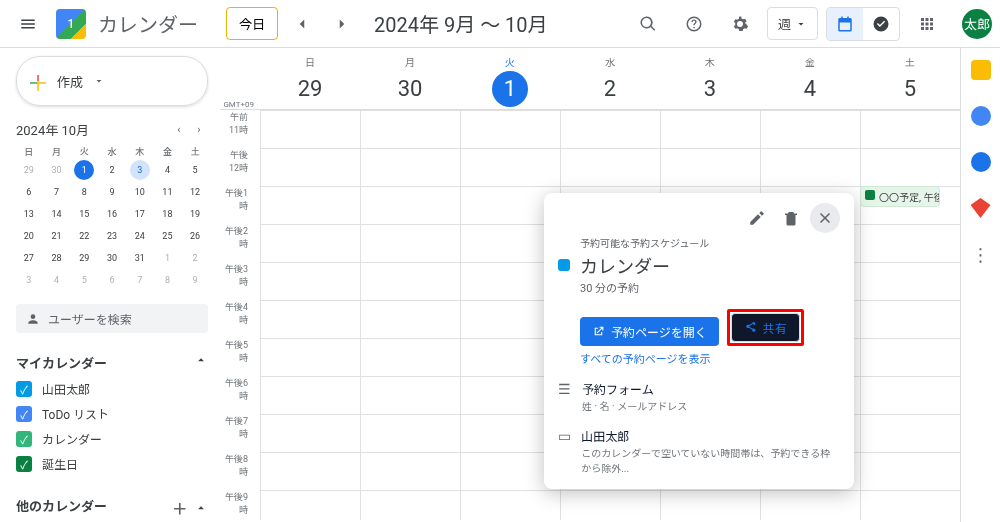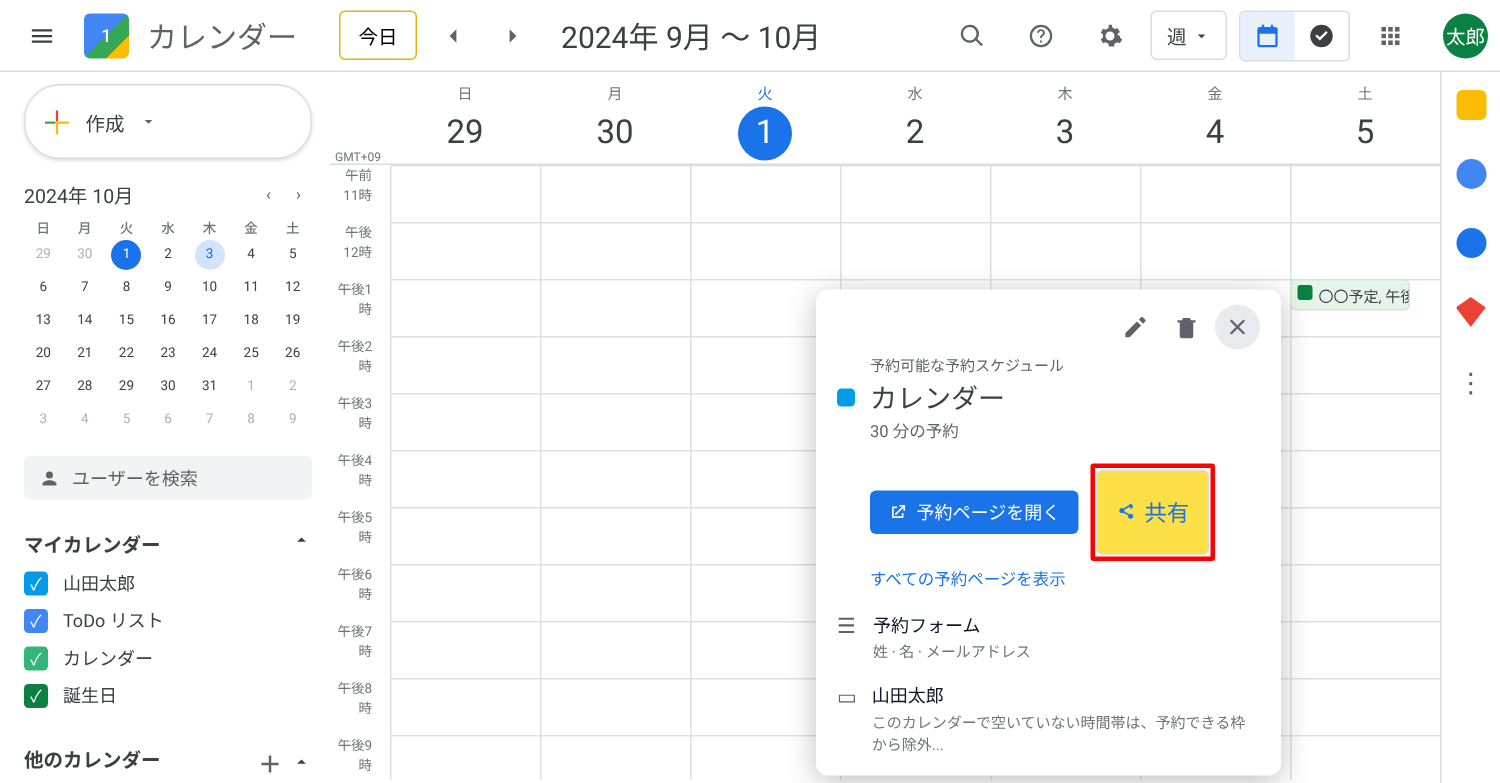--- a/index.html
+++ b/index.html
@@ -71,23 +71,23 @@
 
 .popover { position: absolute; left: 324px; top: 145px; width: 310px; background: #fff; border-radius: 8px; box-shadow: 0 4px 20px rgba(0,0,0,0.25); padding: 10px 14px 14px; z-index: 10; }
 .pop-actions { display: flex; justify-content: flex-end; gap: 4px; margin-bottom: 2px; }
 .pop-actions .icon-btn { width: 30px; height: 30px; }
 .pop-actions .close { background: #e8eaed; border-radius: 50%; }
 .pop-label { font-size: 10px; color: #5f6368; margin-left: 22px; }
 .pop-title-row { display: flex; align-items: center; gap: 10px; margin-top: 2px; }
 .color-sq { width: 12px; height: 12px; background: #039be5; border-radius: 3px; }
 .pop-title { font-size: 18px; color: #3c4043; }
 .pop-sub { font-size: 11px; color: #5f6368; margin-left: 22px; margin-top: 1px; }
-.pop-btns { display: flex; gap: 8px; margin: 14px 0 4px 22px; align-items: center; }
+.pop-btns { display: flex; gap: 8px; margin: 14px 0 4px 22px; align-items: flex-end; }
 .btn-primary { background: #1a73e8; color: #fff; border-radius: 4px; padding: 6px 12px; font-size: 12px; display: flex; align-items: center; gap: 6px; cursor: pointer; }
-.btn-outline { border: 1px solid #dadce0; border-radius: 4px; padding: 17px 12px; font-size: 15px; color: #1a73e8; display: flex; align-items: center; gap: 6px; cursor: pointer; background:#fde047; }
+.btn-outline { border: 1px solid #dadce0; border-radius: 4px; padding: 5px 12px; font-size: 12px; color: #1a73e8; display: flex; align-items: center; gap: 6px; cursor: pointer; background:#0f172a; }
 .highlight-box { border: 3px solid #ff0000; padding: 1px; border-radius: 2px; }
 .pop-link { font-size: 11px; color: #1a73e8; margin-left: 22px; margin-top: 4px; cursor: pointer; }
 .pop-row { display: flex; gap: 10px; margin-top: 14px; align-items: flex-start; }
 .pop-row .ic { width: 14px; color: #5f6368; font-size: 14px; margin-top: 1px; }
 .pop-row .t1 { font-size: 12px; color: #0f172a; }
 .pop-row .t2 { font-size: 10px; color: #70757a; margin-top: 1px; }
 
 svg { width: 18px; height: 18px; fill: currentColor; }
 </style>
 </head>

